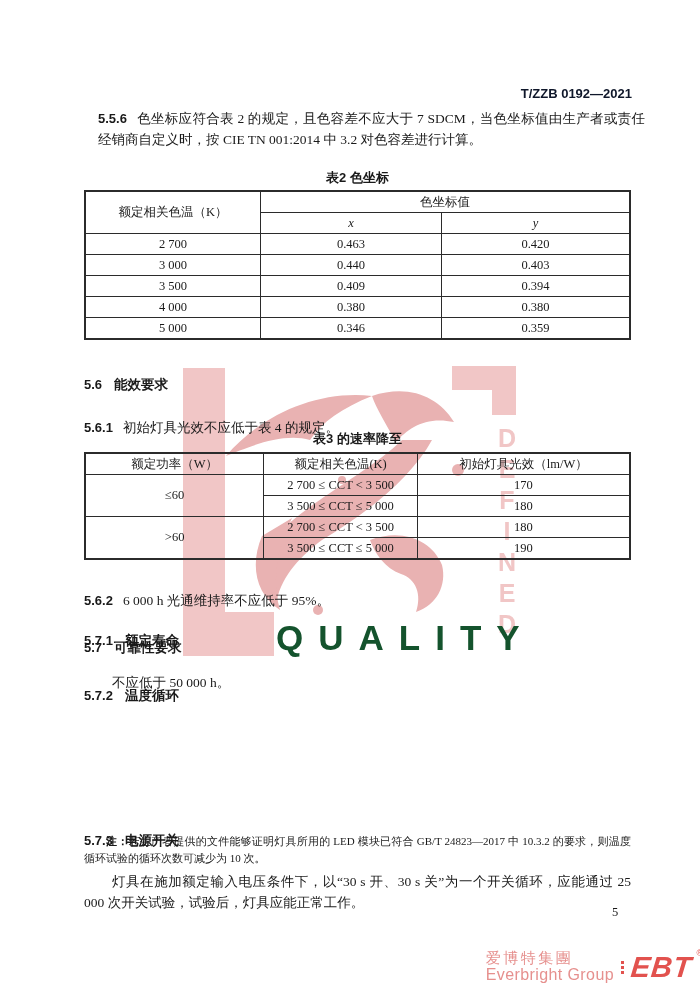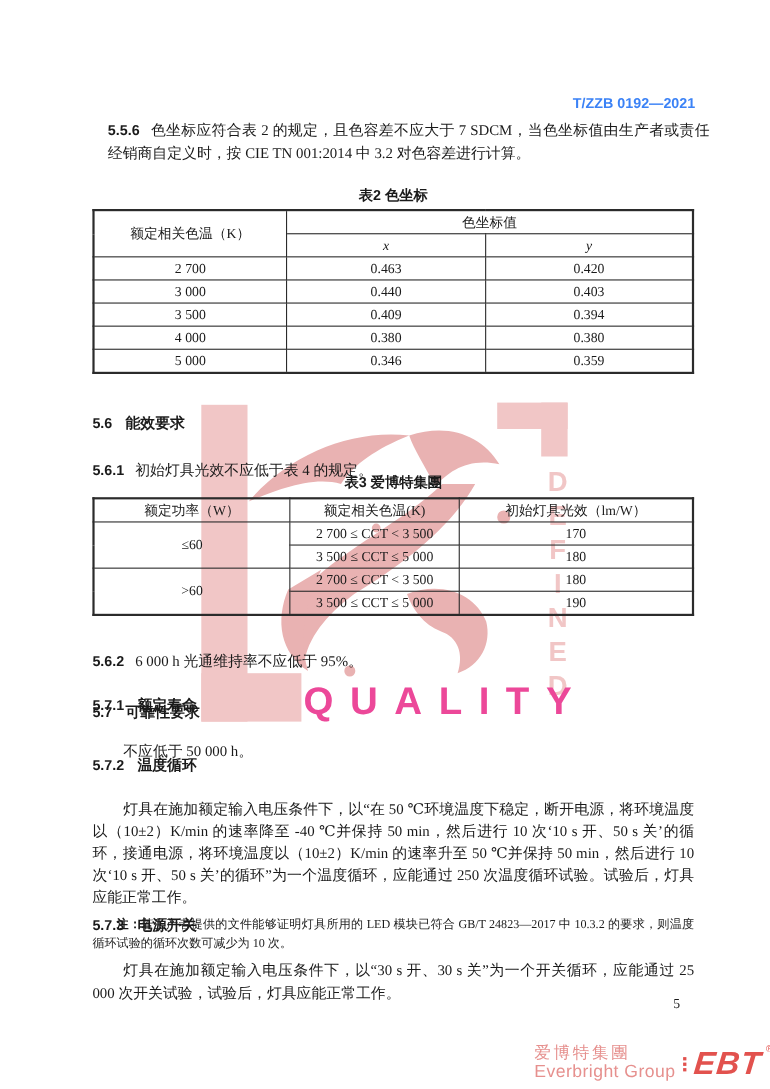--- a/index.html
+++ b/index.html
@@ -13,28 +13,28 @@
   .wm-bar{position:absolute;background:#f1c6c6;}
   .wm-defined{
     position:absolute;left:492px;top:424px;height:190px;
     writing-mode:vertical-rl;text-orientation:upright;
     font-family:"Liberation Sans","DejaVu Sans",sans-serif;
     font-weight:bold;font-size:25px;letter-spacing:3px;color:#f1c6c6;
   }
   .wm-quality{
     position:absolute;left:276px;top:618px;
     font-family:"Liberation Sans","DejaVu Sans",sans-serif;
-    font-weight:bold;font-size:35px;letter-spacing:15px;color:#ec4899;
+    font-weight:bold;font-size:35px;letter-spacing:15px;color:#14532d;
   }
   .wm-callig{position:absolute;left:220px;top:378px;}
   
   .content{position:absolute;inset:0;z-index:1;}
   .docnum{
     position:absolute;top:86px;right:68px;font-size:13px;font-weight:600;
-    font-family:"Liberation Sans","DejaVu Sans",sans-serif;color:#3b82f6;
+    font-family:"Liberation Sans","DejaVu Sans",sans-serif;color:#0f172a;
   }
   .para{
     position:absolute;left:84px;width:547px;font-size:13.5px;line-height:21px;
     text-align:justify;
   }
   .cnum{font-weight:bold;margin-right:10px;font-family:"Liberation Sans","DejaVu Sans",sans-serif;font-size:13px;}
   .heading{
     position:absolute;left:84px;font-size:13.5px;font-weight:bold;
     font-family:"Liberation Sans","DejaVu Sans",sans-serif;
   }
@@ -172,21 +172,21 @@
 
 
     <div class="heading" style="top:376px;">
       <span class="cnum">5.6</span><span>能效要求</span>
     </div>
 
     <p class="para" style="top:403px;">
       <span class="cnum">5.6.1</span><span>初始灯具光效不应低于表 4 的规定。</span>
     </p>
 
-    <div class="tbl-title" style="top:430px;">表3  爱博特集團</div>
+    <div class="tbl-title" style="top:430px;">表3  的速率降至</div>
 
     <table class="std t3">
       <colgroup>
           <col style="width:32.8%">
           <col style="width:28.2%">
           <col style="width:39%">
         </colgroup>
       <tbody>
         <tr>
           <td>额定功率（W）</td>
@@ -225,21 +225,20 @@
     <div class="heading" style="top:632px;">
       <span class="cnum">5.7.1</span><span>额定寿命</span>
     </div>
 
     <p class="para indent" style="top:658px;">不应低于 50 000 h。</p>
 
     <div class="heading" style="top:687px;">
       <span class="cnum">5.7.2</span><span>温度循环</span>
     </div>
 
-    <p class="para indent" style="top:712px;line-height:20px;">灯具在施加额定输入电压条件下，以“在 50 ℃环境温度下稳定，断开电源，将环境温度以（10±2）K/min 的速率降至 -40 ℃并保持 50 min，然后进行 10 次‘10 s 开、50 s 关’的循环，接通电源，将环境温度以（10±2）K/min 的速率升至 50 ℃并保持 50 min，然后进行 10 次‘10 s 开、50 s 关’的循环”为一个温度循环，应能通过 250 次温度循环试验。试验后，灯具应能正常工作。</p>
 
     <p class="note" style="top:822px;">
       <b>注：</b><span>若生产者提供的文件能够证明灯具所用的 LED 模块已符合 GB/T 24823—2017 中 10.3.2 的要求，则温度循环试验的循环次数可减少为 10 次。</span>
     </p>
 
     <div class="heading" style="top:832px;">
       <span class="cnum">5.7.3</span><span>电源开关</span>
     </div>
 
     <p class="para indent" style="top:857px;">灯具在施加额定输入电压条件下，以“30 s 开、30 s 关”为一个开关循环，应能通过 25 000 次开关试验，试验后，灯具应能正常工作。</p>

